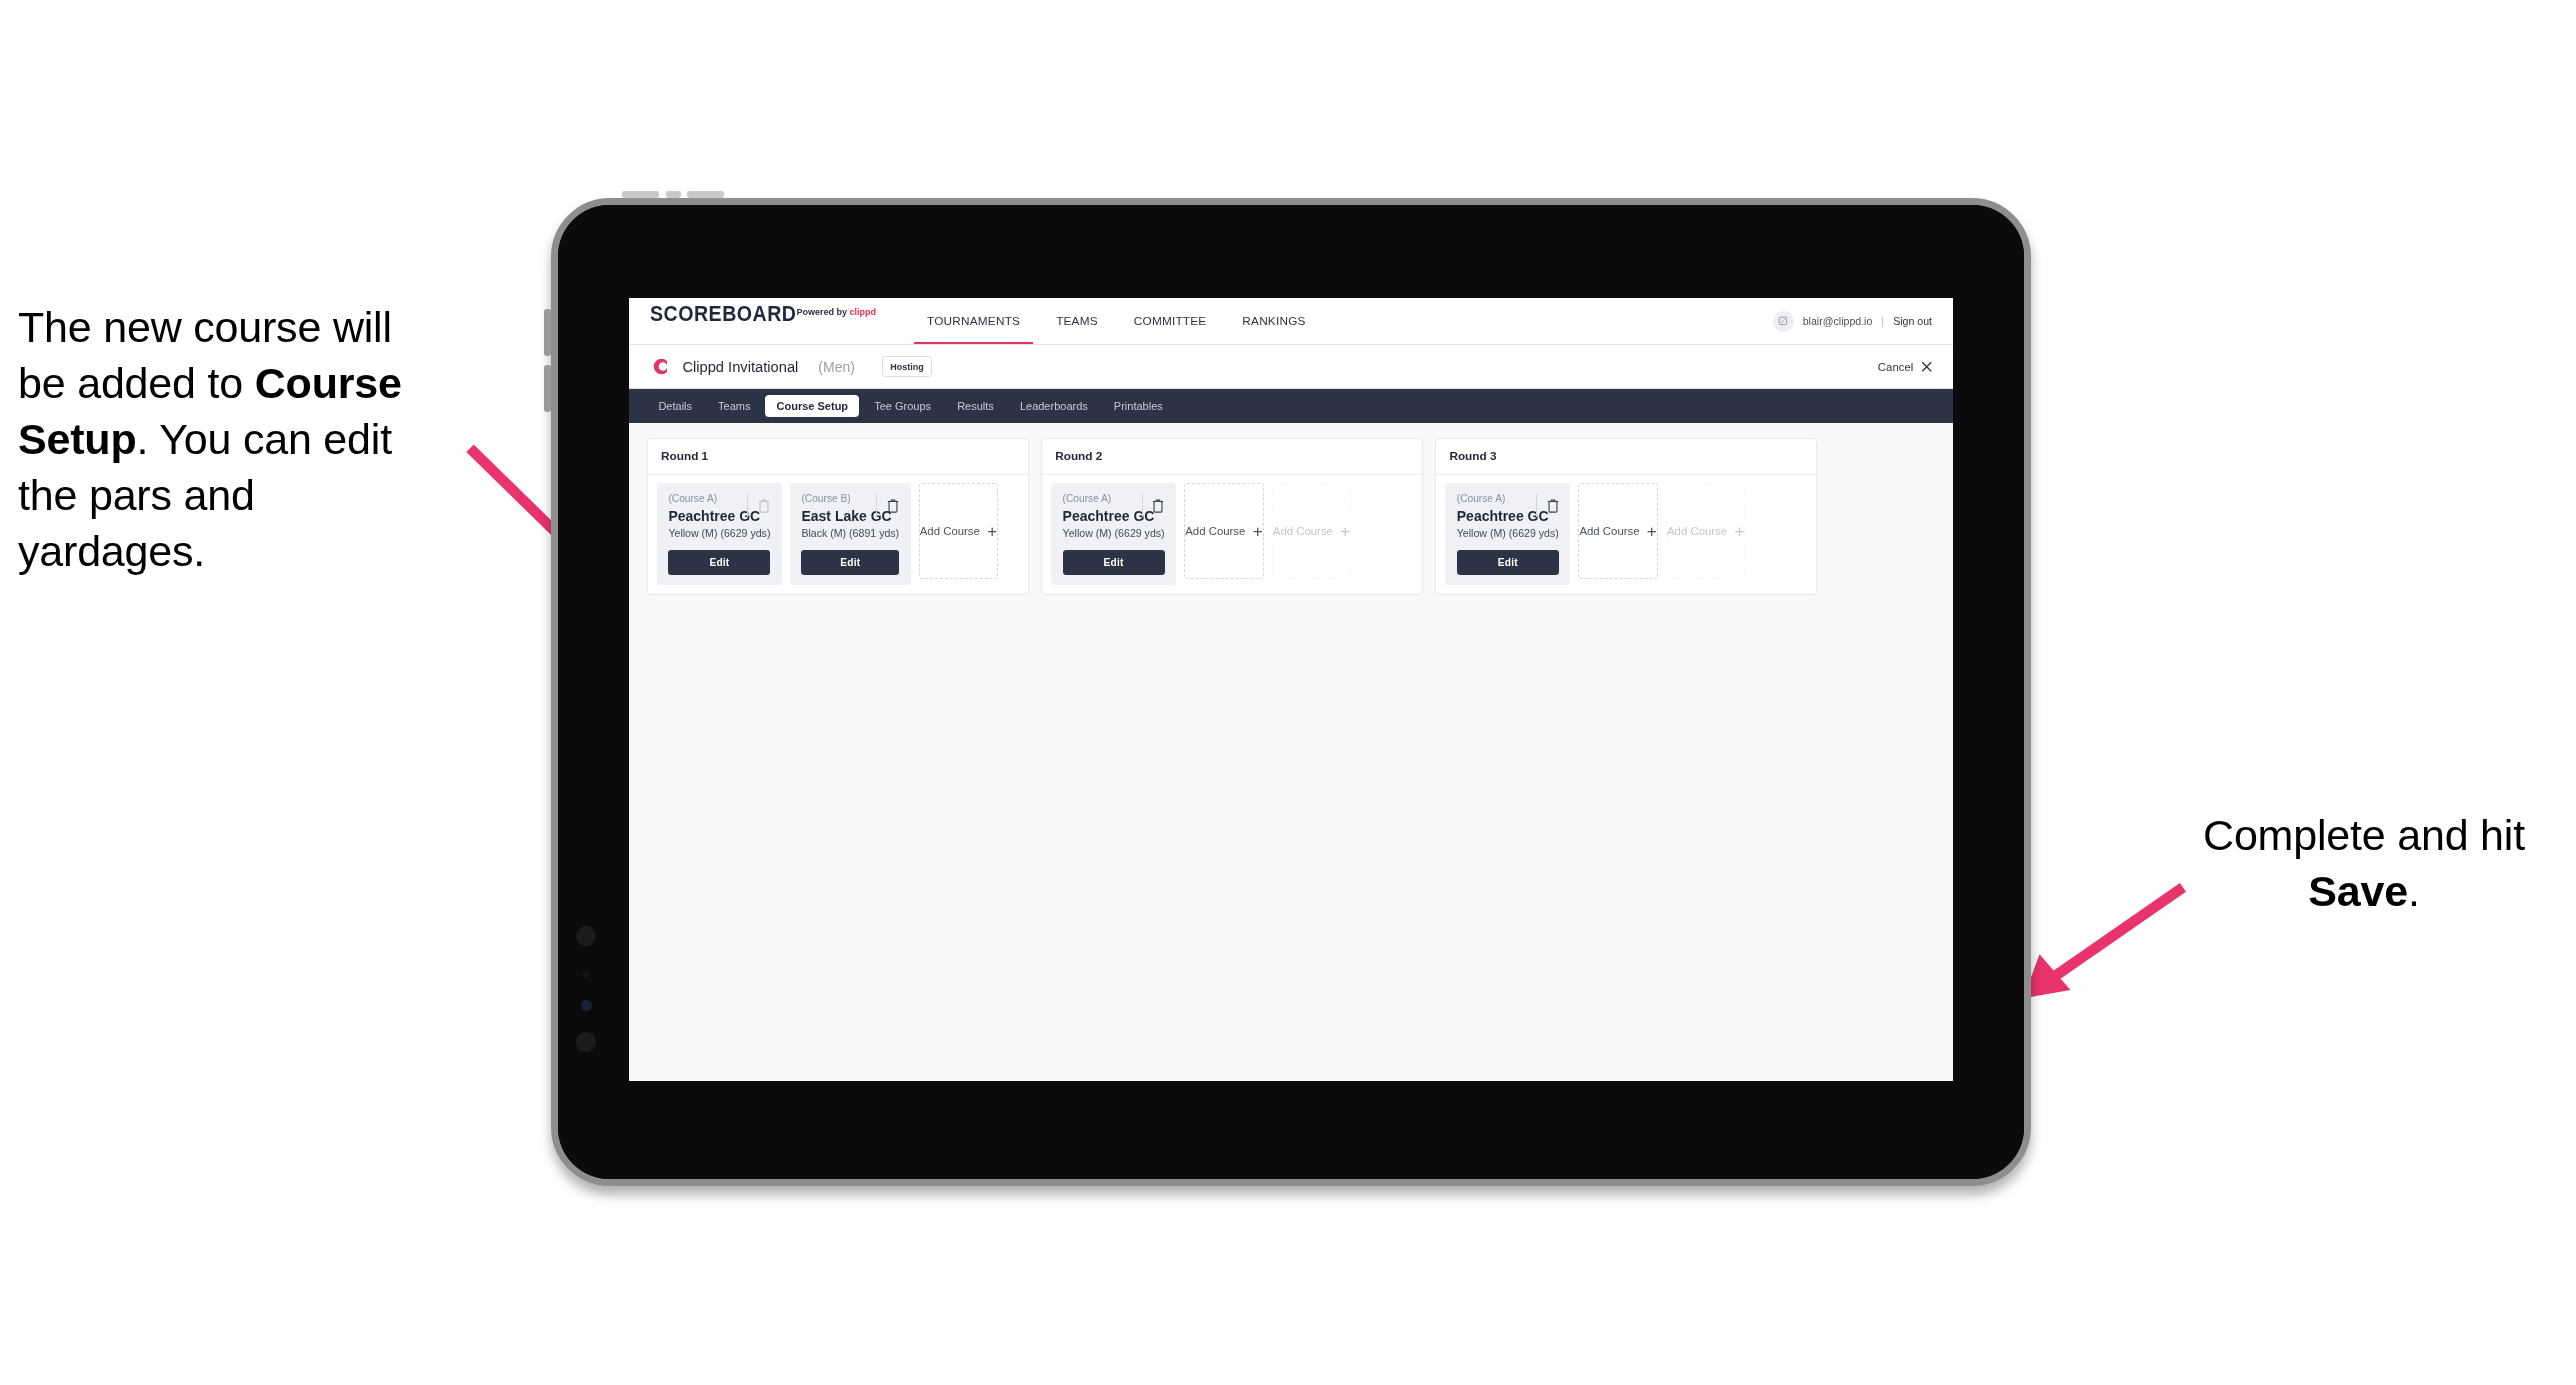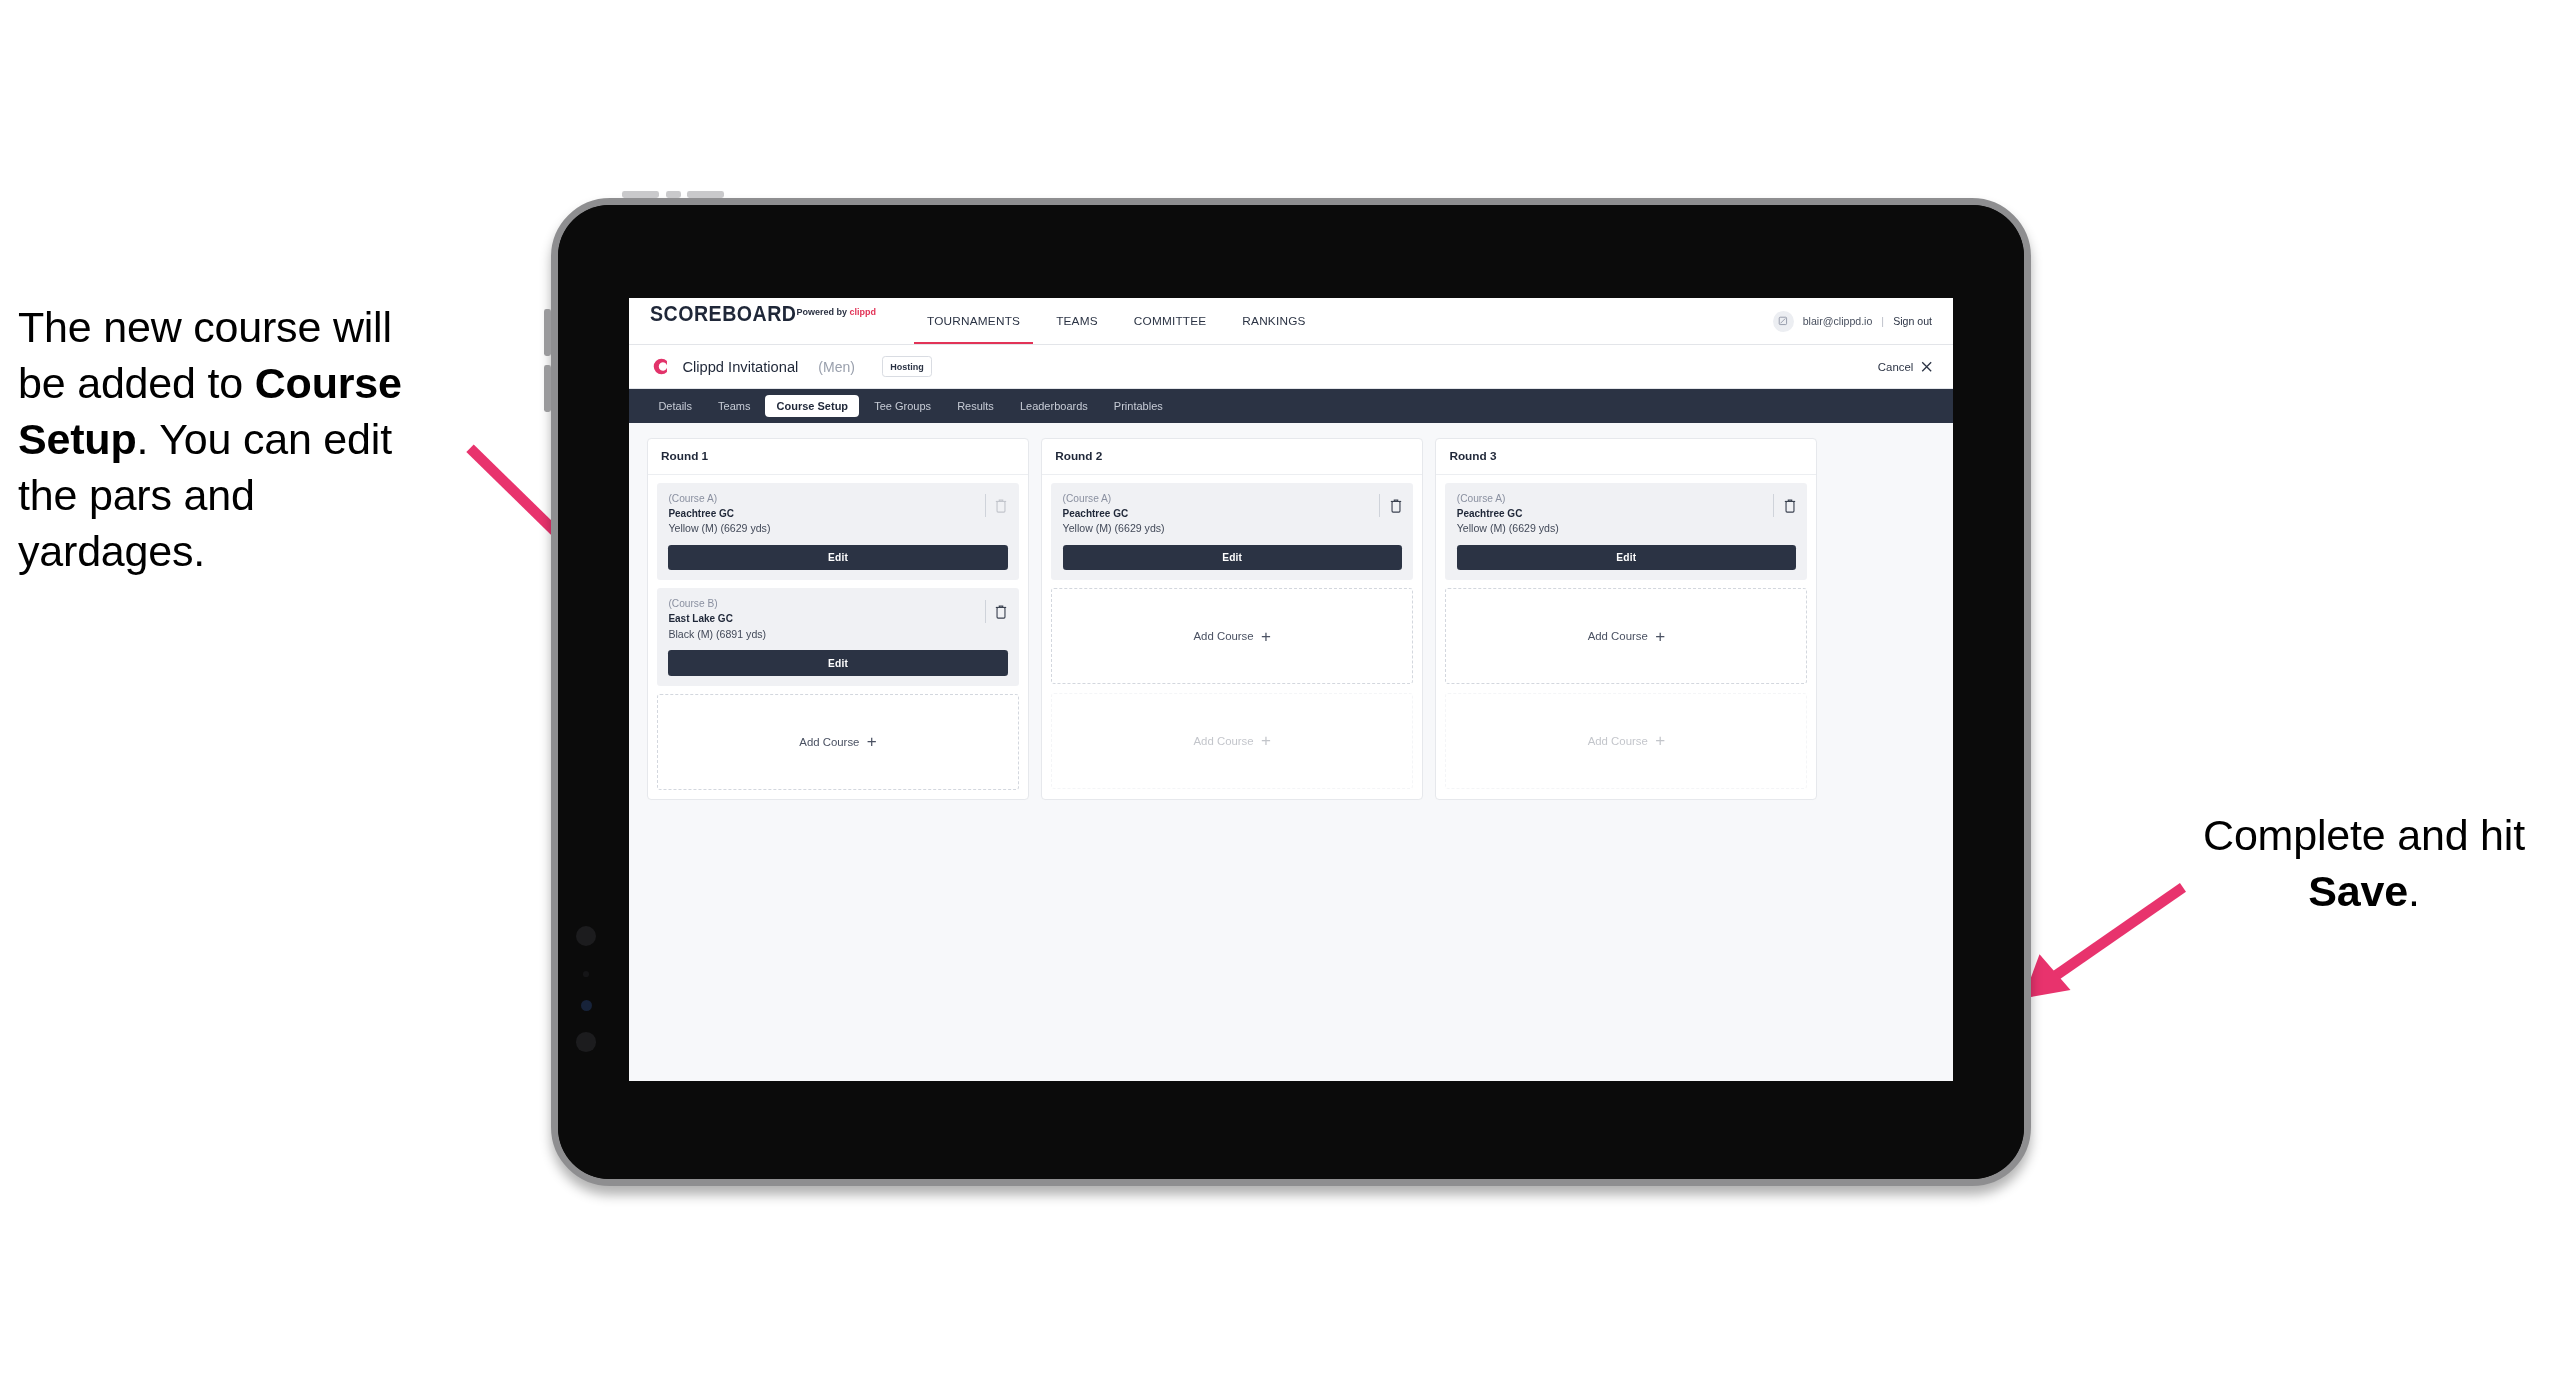--- a/index.html
+++ b/index.html
@@ -144,28 +144,28 @@
   
   .board { display:flex; gap: 12.2px; padding: 14.7px 18px; }
   .col {
     width: 382px; background:#fff; border:0.8px solid #e6e8ec; border-radius:4.1px;
     display:flex; flex-direction:column;
   }
   .col-head {
     padding: 10.6px 13px; font-size: 11.8px; font-weight:700; color:#1f2738;
     border-bottom: 0.8px solid #eceef1;
   }
-  .col-body { padding: 8.2px 9px 9px 9px; display:flex; flex-direction:column; gap: 8.2px; }
+  .col-body { padding: 8.2px 9px 9px 9px; display:flex; flex-direction:row; gap: 8.2px; }
 
   .course-card {
     background:#f0f1f4; border-radius: 3.3px; padding: 9.8px 11.4px 9.8px 11.4px;
     position: relative;
   }
   .cc-label { font-size: 10.2px; color:#8a90a0; }
-  .cc-name  { font-size: 10px; font-weight:700; color:#1f2738; margin-top: 4.1px; }
+  .cc-name  { font-size: 14px; font-weight:700; color:#1f2738; margin-top: 4.1px; }
   .cc-tee   { font-size: 10.6px; color:#434a59; margin-top: 3.3px; }
   .cc-actions {
     position:absolute; right: 10.6px; top: 11.4px; display:flex; align-items:center; gap: 9px;
   }
   .vdiv { width:0.8px; height: 23px; background:#cfd3da; }
   .trash { width: 14px; height: 15.5px; }
   .trash.dim { opacity: 0.30; }
   .edit-btn {
     margin-top: 10.6px; background:#2b3344; color:#fff; border-radius:3.3px;
     text-align:center; font-size: 10.2px; font-weight:700; padding: 7.3px 0;

